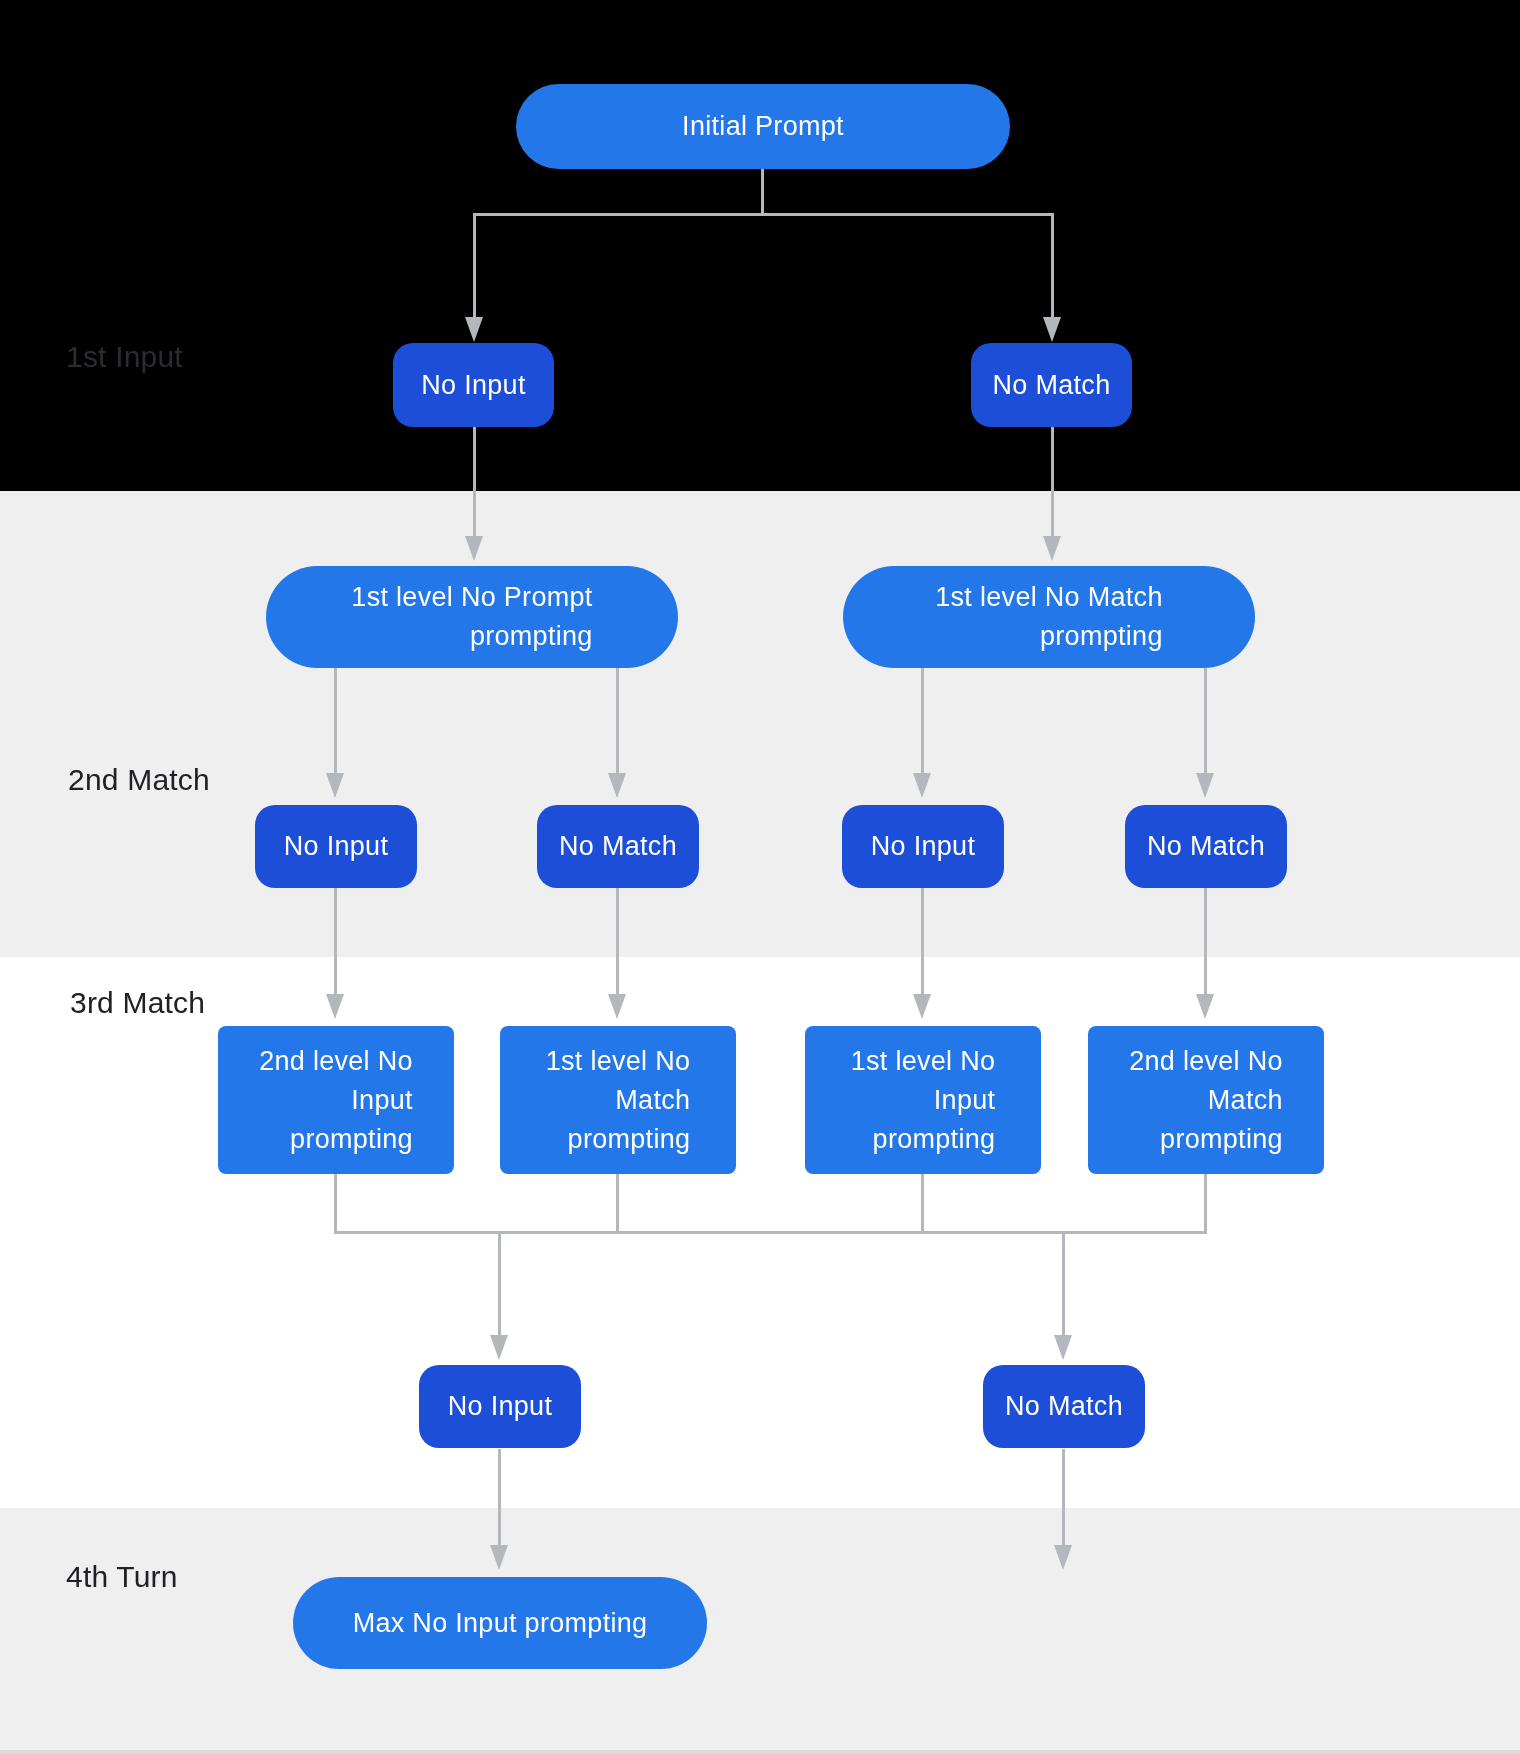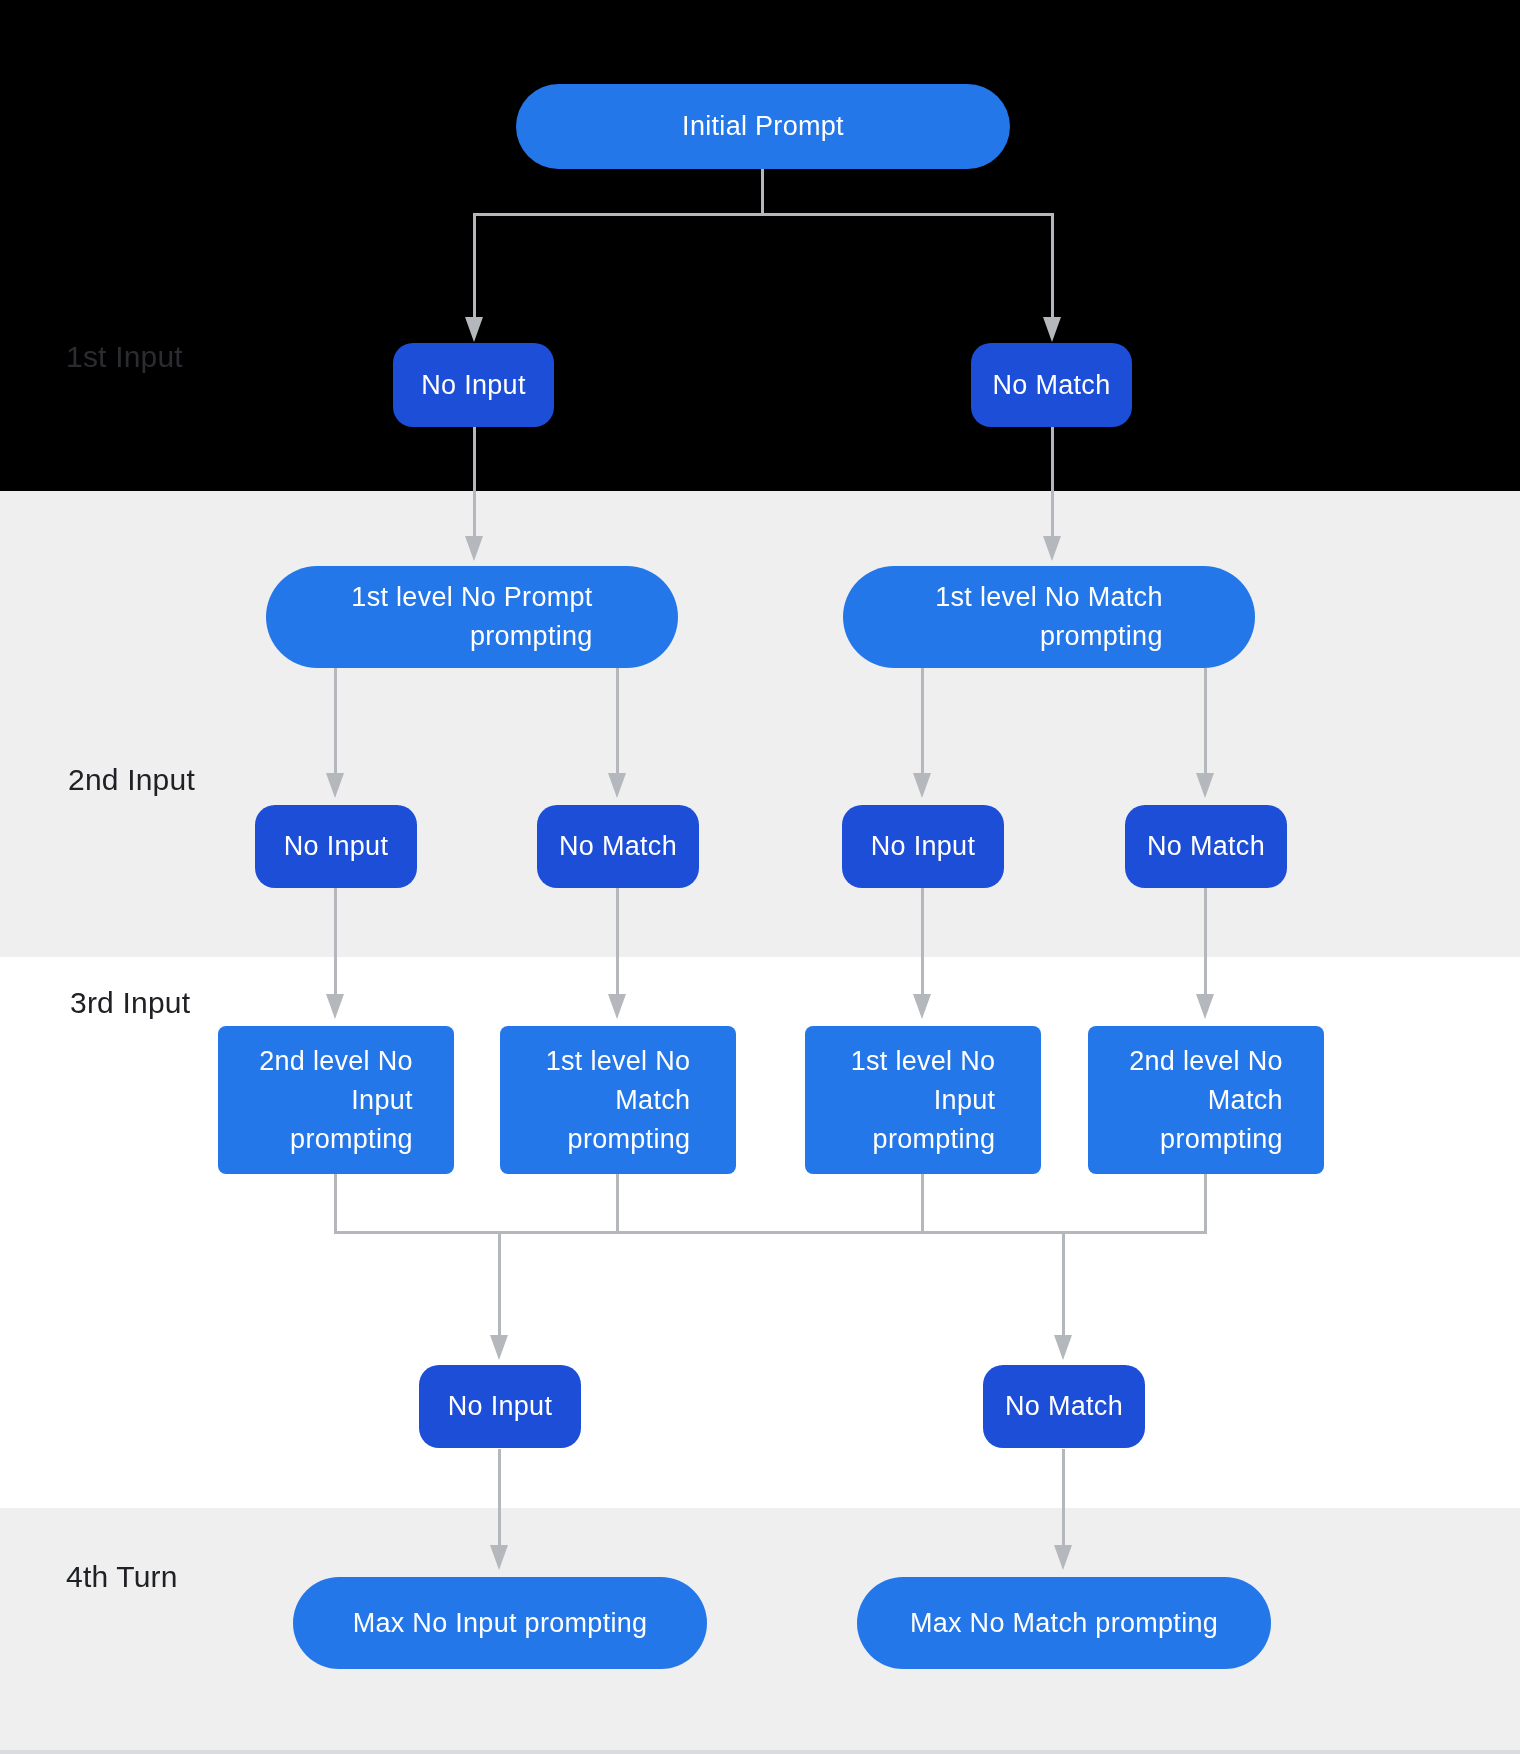--- a/index.html
+++ b/index.html
@@ -57,22 +57,22 @@
 
 <div class="canvas">
 
   <div class="band dark" style="top:0;height:491px;"></div>
   <div class="band light" style="top:491px;height:466px;"></div>
   <div class="band white" style="top:957px;height:551px;"></div>
   <div class="band light" style="top:1508px;height:246px;"></div>
   <div class="bottom-edge"></div>
 
   <div class="turn-label on-dark" style="left:66px;top:340px;">1st Input</div>
-  <div class="turn-label" style="left:68px;top:763px;">2nd Input</div>
-  <div class="turn-label" style="left:70px;top:986px;">3rd Input</div>
+  <div class="turn-label" style="left:68px;top:763px;">2nd Match</div>
+  <div class="turn-label" style="left:70px;top:986px;">3rd Match</div>
   <div class="turn-label" style="left:66px;top:1560px;">4th Turn</div>
 
   <div class="vl" style="left:761px;top:168px;height:47px;"></div>
   <div class="hl" style="left:473px;top:213px;width:581px;"></div>
   <div class="vl" style="left:473px;top:213px;height:104px;"></div>
   <div class="ah" style="left:465px;top:317px;"></div>
   <div class="vl" style="left:1051px;top:213px;height:104px;"></div>
   <div class="ah" style="left:1043px;top:317px;"></div>
 
   <div class="vl" style="left:473px;top:427px;height:109px;"></div>
@@ -139,15 +139,14 @@
 Input
 prompting</div>
   <div class="node blue bigrect" style="left:1088px;top:1026px;width:236px;height:148px;">2nd level No
 Match
 prompting</div>
 
   <div class="node green" style="left:419px;top:1365px;width:162px;height:83px;">No Input</div>
   <div class="node green" style="left:983px;top:1365px;width:162px;height:83px;">No Match</div>
 
   <div class="node blue pill" style="left:293px;top:1577px;width:414px;height:92px;">Max No Input prompting</div>
-  <div class="node blue pill" style="left:857px;top:1577px;width:414px;height:92px;">Max No Match prompting</div>
 
 </div>
 
 </body></html>

